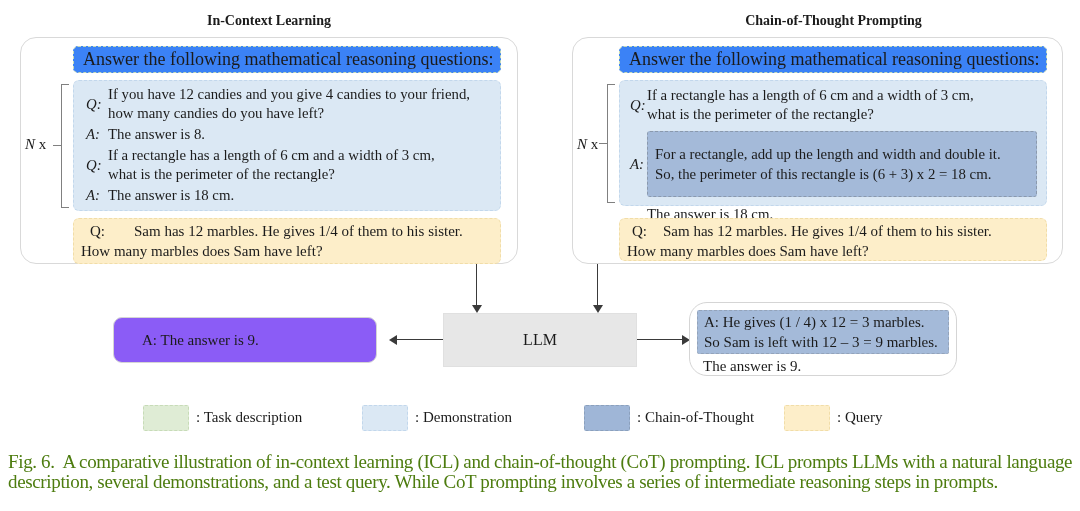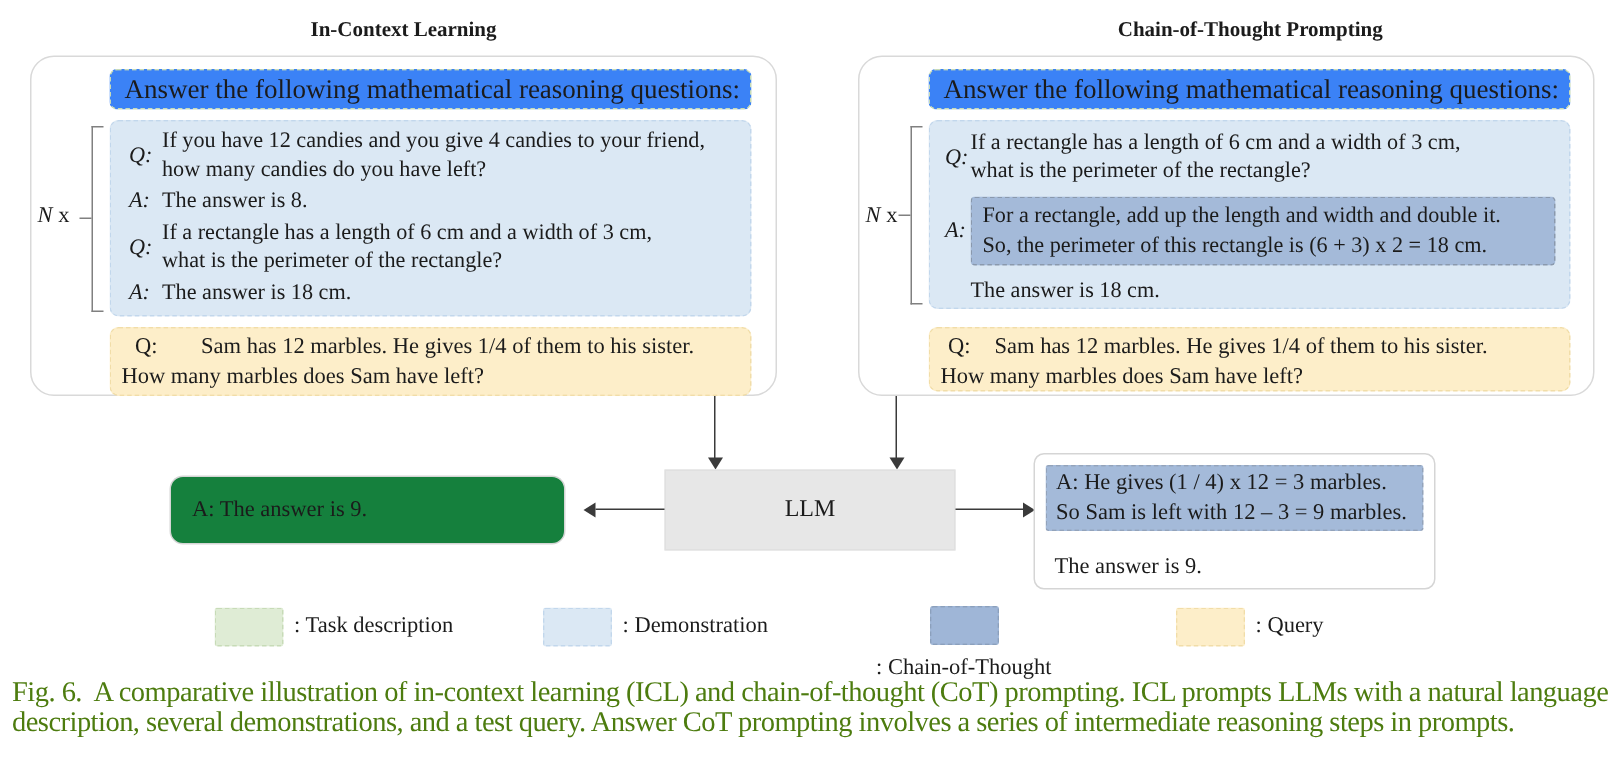--- a/index.html
+++ b/index.html
@@ -27,21 +27,21 @@
   .panel.left  .demo-box { left:52px; width:428px; height:131px; padding-top:4px; }
   .panel.right .demo-box { left:46px; width:428px; height:126px; padding-top:5px; }
 
   .qa-row { display:flex; line-height:19px; margin-bottom:2px; }
   .qa-label { font-style:italic; display:flex; align-items:center; flex:none; }
   .panel.left  .qa-label { width:34px; padding-left:12px; }
   .panel.right .qa-label { width:27px; padding-left:10px; }
   .qa-text { flex:1; white-space:nowrap; }
 
   .cot-inner { background:#a4bad9; border:1px dashed #8a99ad; border-radius:3px;
-               padding:2px 7px; line-height:20px; margin:5px 9px 6px 0; white-space:nowrap; }
+               padding:12px 7px; line-height:20px; margin:5px 9px 6px 0; white-space:nowrap; }
 
   .query-box { position:absolute; top:180px; background:#fdeec9; border:1px dashed #f1dda8;
                border-radius:6px; padding:3px 7px; font-size:15px; line-height:19.5px; white-space:nowrap; }
   .panel.left  .query-box { left:52px; width:428px; height:46px; }
   .panel.right .query-box { left:46px; width:428px; height:43px; }
   .q-label { display:inline-block; }
   .panel.left  .q-label { margin-left:9px; width:44px; }
   .panel.right .q-label { margin-left:5px; width:31px; }
 
   .nx { position:absolute; top:98px; font-size:15px; white-space:nowrap; }
@@ -72,35 +72,35 @@
   .hline.left  { left:397px; width:46px; }
   .hline.right { left:637px; width:46px; }
   .arrow-left  { position:absolute; top:335px; left:389px; width:0; height:0;
                  border-top:5px solid transparent; border-bottom:5px solid transparent;
                  border-right:8px solid #3a3a3a; }
   .arrow-right { position:absolute; top:335px; left:682px; width:0; height:0;
                  border-top:5px solid transparent; border-bottom:5px solid transparent;
                  border-left:8px solid #3a3a3a; }
 
   .icl-answer { position:absolute; left:113px; top:317px; width:264px; height:46px;
-                border:1.2px solid #d5d5d5; border-radius:9px; background:#15803d;
-                display:flex; align-items:center; padding-left:14px; font-size:15px; }
-
-  .cot-answer { position:absolute; left:689px; top:302px; width:268px; height:91px;
-                border:1.2px solid #d5d5d5; border-radius:7px; background:#fff;
+                border:1.2px solid #d5d5d5; border-radius:9px; background:#8b5cf6;
+                display:flex; align-items:center; padding-left:28px; font-size:15px; }
+
+  .cot-answer { position:absolute; left:689px; top:302px; width:268px; height:74px;
+                border:1.2px solid #d5d5d5; border-radius:18px; background:#fff;
                 padding:7px 7px 0 7px; font-size:15px; }
   .cot-answer-highlight { background:#a4bad9; border:1px dashed #93a3ba; border-radius:2px;
                           padding:1px 6px; line-height:20px; white-space:nowrap; }
-  .cot-answer-final { padding-left:6px; margin-top:15px; line-height:19px; }
+  .cot-answer-final { padding-left:6px; margin-top:3px; line-height:19px; }
 
   .legend-item { position:absolute; top:404px; height:27px; display:flex;
                  align-items:center; gap:7px; font-size:15px; white-space:nowrap; }
   .legend-item.l1 { left:143px; }
   .legend-item.l2 { left:362px; }
-  .legend-item.l3 { left:584px;flex-direction:column; }
+  .legend-item.l3 { left:584px; }
   .legend-item.l4 { left:784px; }
   .legend-swatch { width:46px; height:26px; border-radius:2px; flex:none; }
 
   .caption { position:absolute; left:8px; top:452px; width:1068px;
              font-family:Liberation Serif, serif; font-size:19px;
              line-height:19.5px; color:#4d7c0f; letter-spacing:-0.35px; }
 </style>
 </head>
 <body>
 
@@ -217,16 +217,16 @@
     <div class="legend-swatch" style="background:#9fb6d7;border:1px dashed #8ba0bc"></div>
     <span>: Chain-of-Thought</span>
   </div>
   <div class="legend-item l4">
     <div class="legend-swatch" style="background:#fdeec9;border:1px dashed #f1dda8"></div>
     <span>: Query</span>
   </div>
 
   <div class="caption">
     <div>Fig. 6.&nbsp; A comparative illustration of in-context learning (ICL) and chain-of-thought (CoT) prompting. ICL prompts LLMs with a natural language</div>
-    <div>description, several demonstrations, and a test query. Answer CoT prompting involves a series of intermediate reasoning steps in prompts.</div>
+    <div>description, several demonstrations, and a test query. While CoT prompting involves a series of intermediate reasoning steps in prompts.</div>
   </div>
 
 </div>
 
 </body></html>

